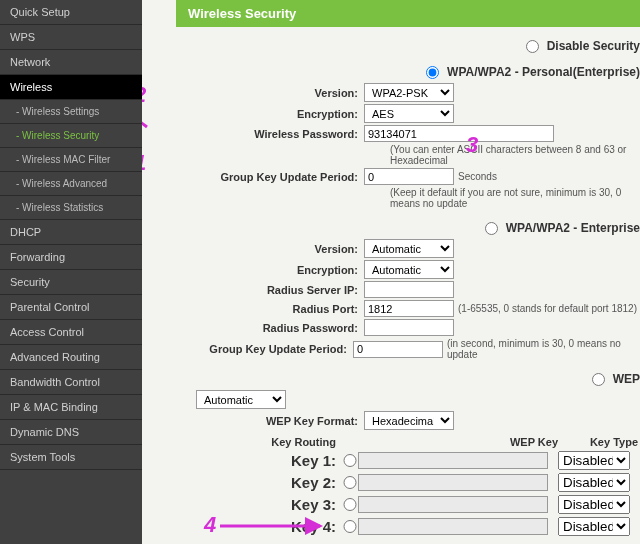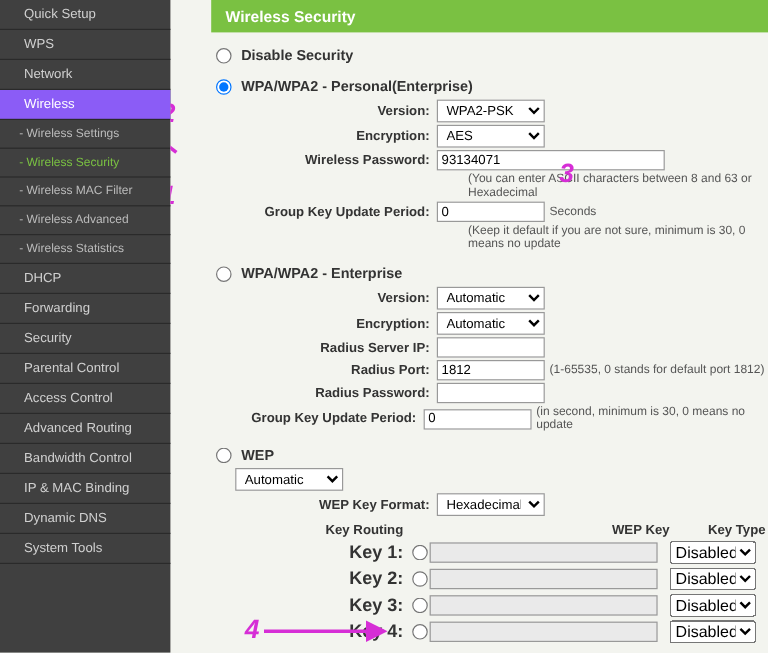--- a/index.html
+++ b/index.html
@@ -1,26 +1,26 @@
 <!DOCTYPE html>
 <html><head>
 <meta charset="utf-8">
 <style>
   * { box-sizing: border-box; margin: 0; padding: 0; }
   body { font-family: Arial, sans-serif; font-size: 11px; background: #f3f4ef; width: 640px; height: 544px; overflow: hidden; }
   .layout { display: flex; height: 100%; }
   .sidebar { width: 142px; background: #404040; flex-shrink: 0; }
-  .sidebar-item { padding: 6px 20px; color: #d0d0d0; border-bottom: 1px solid #2a2a2a; cursor: pointer; }
-  .sidebar-item.active { background: #8b5cf6; color: #fff; }
+  .sidebar-item { padding: 6px 10px; color: #d0d0d0; border-bottom: 1px solid #2a2a2a; cursor: pointer; }
+  .sidebar-item.active { background: #000000; color: #fff; }
   .sidebar-sub { padding: 6px 10px 6px 16px; color: #bbb; border-bottom: 1px solid #2a2a2a; cursor: pointer; font-size: 10px; }
   .sidebar-sub.active { color: #7ac142; }
   .main { flex: 1; position: relative; padding: 0 0 0 34px; overflow: hidden; }
   .header { background: #7ac142; color: #fff; padding: 6px 12px; font-size: 13px; font-weight: bold; margin-left: -0px; width: 470px; }
   .section { margin: 12px 0 4px 0; }
-  .radio-row { display: flex; align-items: center; gap: 8px; font-weight: bold; font-size: 12px; color: #333; }
+  .radio-row { display: flex; align-items: center; gap: 8px; font-weight: bold; font-size: 12px; color: #333; justify-content: flex-end; }
   .radio-row input { margin: 0; }
   .form-grid { margin-left: 20px; margin-top: 4px; }
   .field { display: flex; align-items: center; margin: 2px 0; }
   .label { width: 168px; text-align: right; padding-right: 6px; color: #333; font-weight: bold; font-size: 11px; }
   .control select, .control input[type=text], .control input[type=password] { font-size: 11px; padding: 1px 3px; border: 1px solid #999; background: #fff; }
   .control select { width: 90px; height: 19px; }
   .control input.pw { width: 190px; height: 17px; }
   .control input.short { width: 90px; height: 17px; }
   .hint { color: #555; font-size: 10px; margin-left: 4px; }
   .hint-row { margin-left: 194px; color: #555; font-size: 10px; margin-top: 1px; }

